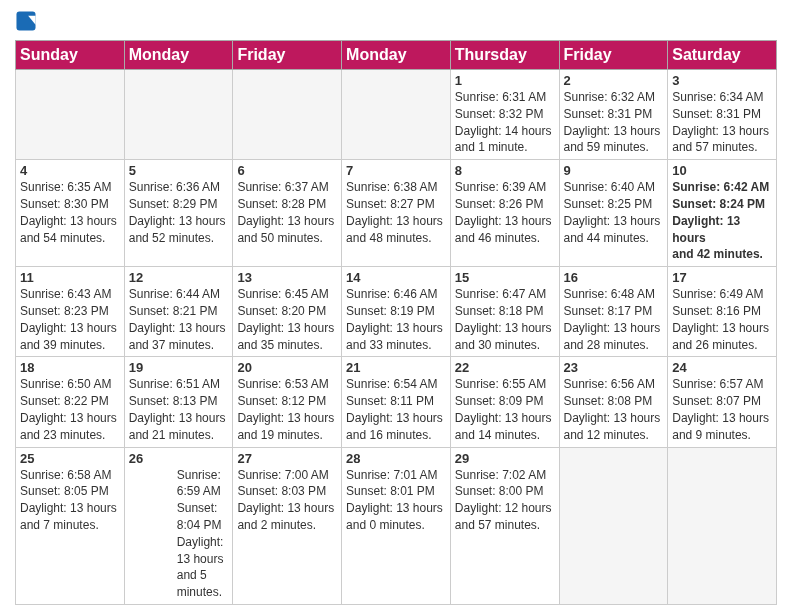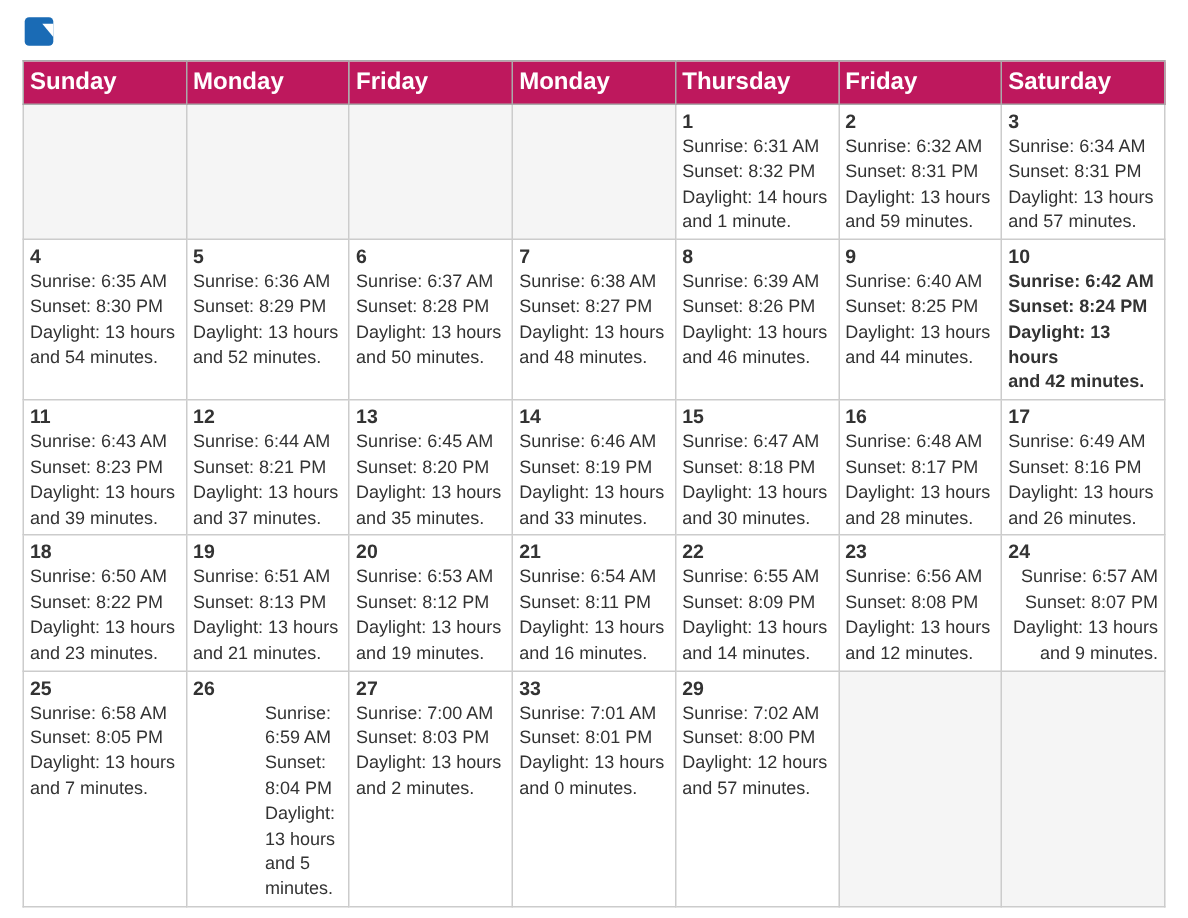--- a/index.html
+++ b/index.html
@@ -291,21 +291,21 @@
           </td>
           <td>
             <span class="day-number">23</span>
             <div class="day-info" style="white-space: pre-line;">Sunrise: 6:56 AM
 Sunset: 8:08 PM
 Daylight: 13 hours
 and 12 minutes.</div>
           </td>
           <td>
             <span class="day-number">24</span>
-            <div class="day-info" style="white-space: pre-line; text-align: right;">Sunrise: 6:57 AM
+            <div class="day-info" style="white-space: pre-line;">Sunrise: 6:57 AM
 Sunset: 8:07 PM
 Daylight: 13 hours
 and 9 minutes.</div>
           </td>
         </tr>
         <tr>
           <td>
             <span class="day-number">25</span>
             <div class="day-info" style="white-space: pre-line;">Sunrise: 6:58 AM
 Sunset: 8:05 PM
@@ -320,21 +320,21 @@
 and 5 minutes.</div>
           </td>
           <td>
             <span class="day-number">27</span>
             <div class="day-info" style="white-space: pre-line;">Sunrise: 7:00 AM
 Sunset: 8:03 PM
 Daylight: 13 hours
 and 2 minutes.</div>
           </td>
           <td>
-            <span class="day-number">33</span>
+            <span class="day-number">28</span>
             <div class="day-info" style="white-space: pre-line;">Sunrise: 7:01 AM
 Sunset: 8:01 PM
 Daylight: 13 hours
 and 0 minutes.</div>
           </td>
           <td>
             <span class="day-number">29</span>
             <div class="day-info" style="white-space: pre-line;">Sunrise: 7:02 AM
 Sunset: 8:00 PM
 Daylight: 12 hours

